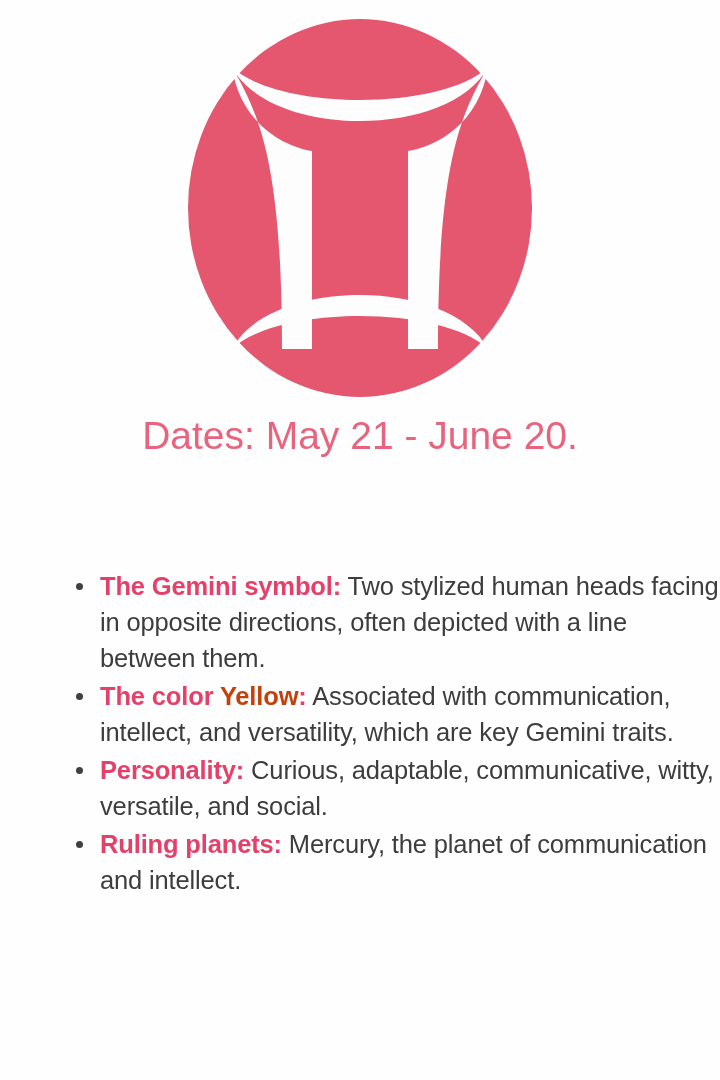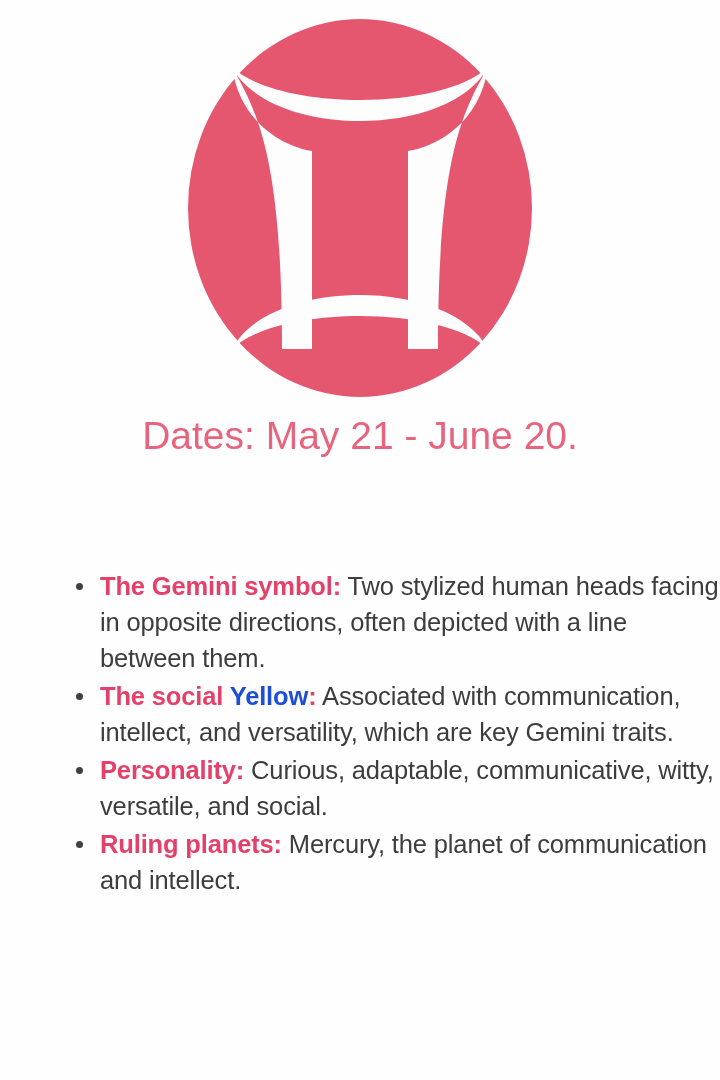--- a/index.html
+++ b/index.html
@@ -96,21 +96,21 @@
     height: 7px;
     border-radius: 50%;
     background: #404040;
   }
   .fact-label {
     font-weight: 700;
     color: #e5406a;
   }
   .fact-label-accent {
     font-weight: 700;
-    color: #1d4ed8;
+    color: #c2410c;
   }
   .fact-body {
     font-weight: 400;
     color: #3d3d3d;
   }
 
   
   .zodiac-emoji {
     display: inline-block;
     vertical-align: -4px;
@@ -166,21 +166,21 @@
     <div class="sub-title">Dates: May 21 - June 20.</div>
   </div>
 
   <ul class="facts">
 
     <li class="fact-item">
       <span class="dot"></span><span class="fact-label">The Gemini symbol:</span><span class="fact-body"> Two stylized human heads facing in opposite directions, often depicted with a line between them.</span>
     </li>
 
     <li class="fact-item">
-      <span class="dot"></span><span class="fact-label">The social </span><span class="fact-label-accent">Yellow</span><span class="fact-label">:</span><span class="fact-body"> Associated with communication, intellect, and versatility, which are key Gemini traits.</span>
+      <span class="dot"></span><span class="fact-label">The color </span><span class="fact-label-accent">Yellow</span><span class="fact-label">:</span><span class="fact-body"> Associated with communication, intellect, and versatility, which are key Gemini traits.</span>
     </li>
 
 
     <li class="fact-item">
       <span class="dot"></span><span class="fact-label">Personality:</span><span class="fact-body"> Curious, adaptable, communicative, witty, versatile, and social.</span>
     </li>
 
     <li class="fact-item">
       <span class="dot"></span><span class="fact-label">Ruling planets:</span><span class="fact-body"> Mercury, the planet of communication and intellect.</span>
     </li>

